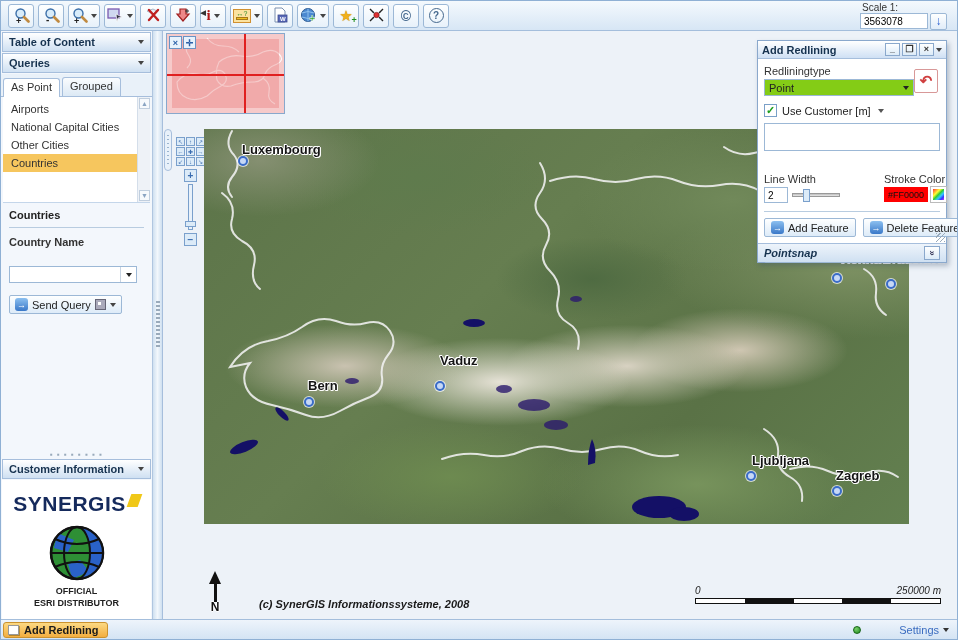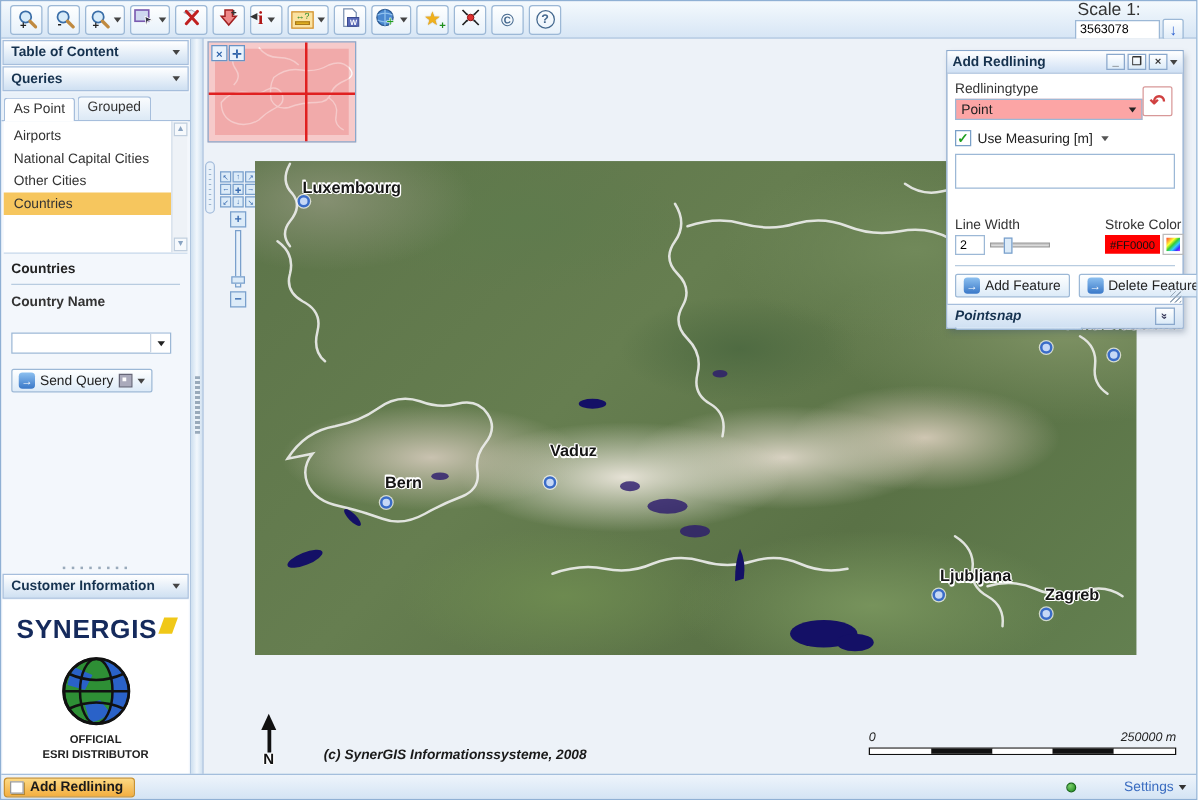--- a/index.html
+++ b/index.html
@@ -9,21 +9,21 @@
 
   
   .toolbar { position:absolute; left:0; top:0; right:0; height:30px;
     background:linear-gradient(#f4f9fd,#d7e6f5); border-bottom:1px solid #a4bedc;
     display:flex; align-items:center; padding-left:7px; gap:4px; }
   .tbtn { height:24px; min-width:26px; display:flex; align-items:center; justify-content:center;
     background:linear-gradient(#feffff,#e7f1fa); border:1px solid #9cb8d6; border-radius:3px; padding:0 2px; cursor:pointer; }
   .tbtn .caret { margin-left:3px; }
   .caret { width:0; height:0; border-left:3px solid transparent; border-right:3px solid transparent; border-top:4px solid #444; display:inline-block; }
   .scalebox { margin-left:auto; margin-right:10px; display:flex; flex-direction:column; align-items:flex-start; }
-  .scalebox .lbl { font-size:14px; color:#333; margin-left:2px; }
+  .scalebox .lbl { font-size:10px; color:#333; margin-left:2px; }
   .scalerow { display:flex; align-items:center; gap:2px; }
   .scaleinput { width:68px; height:16px; border:1px solid #9cb8d6; font-size:10px; padding:1px 3px; font-family:"Liberation Sans",sans-serif; }
   .scalego { width:17px; height:17px; border:1px solid #9cb8d6; background:linear-gradient(#feffff,#e0ecf8);
     color:#2a5fd0; font-weight:bold; font-size:12px; display:flex; align-items:center; justify-content:center; border-radius:2px; cursor:pointer; }
 
   
   .ic { display:inline-block; line-height:1; }
   .mag svg { display:block; }
   .ident { color:#b01818; font-family:"Liberation Serif",serif; font-weight:bold; font-size:15px; position:relative; }
   .ident .tick { position:absolute; left:-6px; top:2px; font-size:7px; color:#333; }
@@ -131,21 +131,21 @@
   
   .dialog { position:absolute; left:756px; top:39px; width:190px; height:223px; background:#fff;
     border:1px solid #8aa8cc; box-shadow:2px 3px 5px rgba(60,80,110,0.35); z-index:10; }
   .dtitle { height:18px; background:linear-gradient(#ffffff,#cfe0f4); border-bottom:1px solid #a6bedc;
     display:flex; align-items:center; padding:0 4px; font-weight:bold; color:#16324f; cursor:move; }
   .dwins { margin-left:auto; display:flex; align-items:center; gap:2px; }
   .wbtn { width:15px; height:13px; border:1px solid #8aa8cc; background:linear-gradient(#fff,#dcebf8);
     font-size:9px; font-weight:bold; color:#333; display:flex; align-items:center; justify-content:center; cursor:pointer; line-height:1; }
   .dbody { position:relative; height:184px; padding:4px 6px; }
   .dlabel { color:#333; margin:2px 0 2px 0; }
-  .dselect { display:flex; width:150px; height:17px; border:1px solid #9cb8d6; background:#fca5a5; align-items:center; padding-left:4px; cursor:pointer;gap:36px; }
+  .dselect { display:flex; width:150px; height:17px; border:1px solid #9cb8d6; background:#84cc16; align-items:center; padding-left:4px; cursor:pointer;gap:36px; }
   .dselect .caret { margin-left:auto; margin-right:4px; border-top-color:#222; }
   .undobtn { position:absolute; right:8px; top:10px; width:24px; height:24px; border:1px solid #d89898; background:#fff;
     color:#d04040; font-size:15px; font-weight:bold; display:flex; align-items:center; justify-content:center; border-radius:2px; cursor:pointer; }
   .chkrow { display:flex; align-items:center; gap:5px; margin-top:8px; }
   .chk { width:13px; height:13px; border:1px solid #7aa0c8; background:#fff; color:#1f9f1f; font-size:11px; font-weight:bold;
     display:flex; align-items:center; justify-content:center; cursor:pointer; }
   .chkrow .caret { border-top-color:#555; margin-left:2px; }
   .dnote { width:176px; height:28px; border:1px solid #9cb8d6; margin-top:6px; resize:none; font-family:"Liberation Sans",sans-serif; }
   .lwrow { display:flex; margin-top:18px;gap:44px; }
   .lwcol { width:96px; } .scol { width:80px; }
@@ -506,21 +506,21 @@
         <span class="caret"></span>
       </div>
       <div class="undobtn">
           <span>↶</span>
         </div>
 
       <div class="chkrow">
         <span class="chk">
             <span>✓</span>
           </span>
-        <span>Use Measuring  [m]</span>
+        <span>Use Customer  [m]</span>
         <span class="caret"></span>
       </div>
       <textarea class="dnote" value="" style=""></textarea>
 
       <div class="lwrow">
         <div class="lwcol">
           <div class="dlabel">Line Width</div>
           <div class="lwctr">
             <input class="lwinput" value="2" style="">
             <span class="slider">

